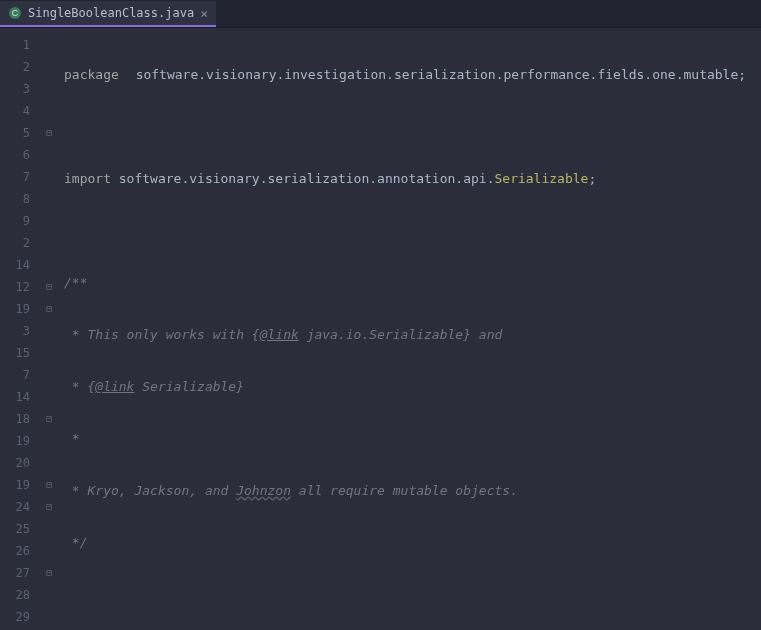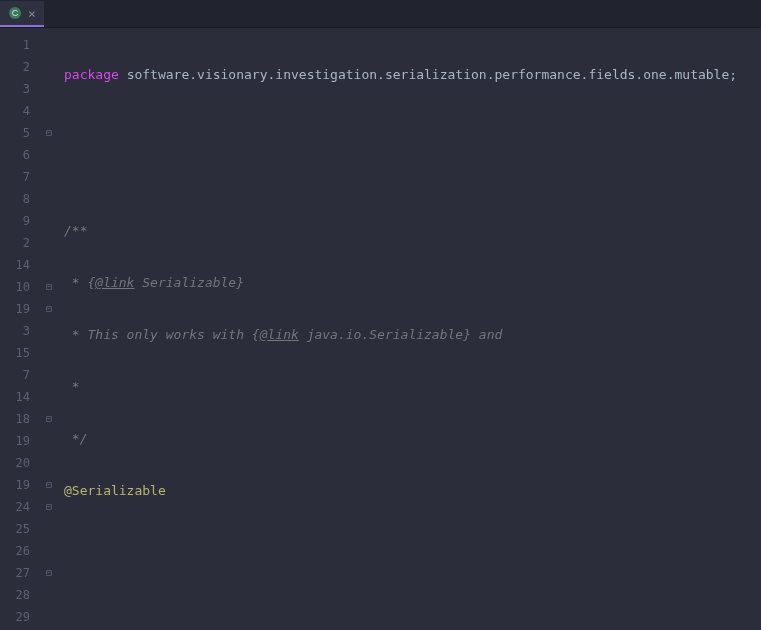--- a/index.html
+++ b/index.html
@@ -73,59 +73,60 @@
   .code {
     flex: 1;
     padding-top: 6px;
     white-space: pre;
   }
   .line {
     height: 22px;
     line-height: 22px;
     padding-left: 6px;
   }
-  .kw { color: #d946ef; }
-  .pkg { color: #a9b7c6; }
+  .kw { color: #a3a3a3; }
+  .pkg { color: #a9b7c6; margin-left: 9px; }
   .comment { color: #72767d; font-style: italic; }
   .doclink { color: #72767d; font-style: italic; text-decoration: underline; }
   .anno { color: #b8b66f; }
   .punc { color: #a9b7c6; }
   .importname { color: #a9b7c6; }
   .serial { color: #b8b66f; }
   .wavy { text-decoration: underline wavy #5c6073; }
 </style>
 </head>
 <body>
 
 <div class="tabbar">
   <div class="tab">
     <span class="icon">
       <svg viewBox="0 0 14 14" width="14" height="14">
           <circle cx="7" cy="7" r="6" fill="#3b7a5a"></circle>
           <text x="7" y="10" font-size="9" text-anchor="middle" fill="#cfe8da" font-family="sans-serif">C</text>
         </svg>
     </span>
+    <span>SingleBooleanClass.java</span>
     <span class="close">×</span>
   </div>
 </div>
 
 <div class="editor">
   <div class="gutter" id="gutter">
       <div class="ln">1</div>
       <div class="ln">2</div>
       <div class="ln">3</div>
       <div class="ln">4</div>
       <div class="ln">5</div>
       <div class="ln">6</div>
       <div class="ln">7</div>
       <div class="ln">8</div>
       <div class="ln">9</div>
       <div class="ln">2</div>
       <div class="ln">14</div>
-      <div class="ln">10</div>
+      <div class="ln">12</div>
       <div class="ln">19</div>
       <div class="ln">3</div>
       <div class="ln">15</div>
       <div class="ln">7</div>
       <div class="ln">14</div>
       <div class="ln">18</div>
       <div class="ln">19</div>
       <div class="ln">20</div>
       <div class="ln">19</div>
       <div class="ln">24</div>
@@ -160,27 +161,28 @@
       <div class="fc">⊟</div>
       <div class="fc"></div>
       <div class="fc"></div>
       <div class="fc">⊟</div>
       <div class="fc"></div>
       <div class="fc"></div>
     </div>
   <div class="code">
     <div class="line"><span class="kw">package</span> <span class="pkg">software.visionary.investigation.serialization.performance.fields.one.mutable</span><span class="punc">;</span></div>
     <div class="line"></div>
+    <div class="line"><span class="kw">import</span> <span class="importname">software.visionary.serialization.annotation.api.</span><span class="serial">Serializable</span><span class="punc">;</span></div>
     <div class="line"></div>
     <div class="line"><span class="comment">/**</span></div>
+    <div class="line"><span class="comment"> * This only works with {</span><span class="doclink">@link</span><span class="comment"> java.io.Serializable} and</span></div>
     <div class="line"><span class="comment"> * {</span><span class="doclink">@link</span><span class="comment"> Serializable}</span></div>
-    <div class="line"><span class="comment"> * This only works with {</span><span class="doclink">@link</span><span class="comment"> java.io.Serializable} and</span></div>
     <div class="line"><span class="comment"> *</span></div>
+    <div class="line"><span class="comment"> * Kryo, Jackson, and </span><span class="comment wavy">Johnzon</span><span class="comment"> all require mutable objects.</span></div>
     <div class="line"><span class="comment"> */</span></div>
-    <div class="line"><span class="anno">@Serializable</span></div>
     
     
     
     
     
     
     
     
     
     

